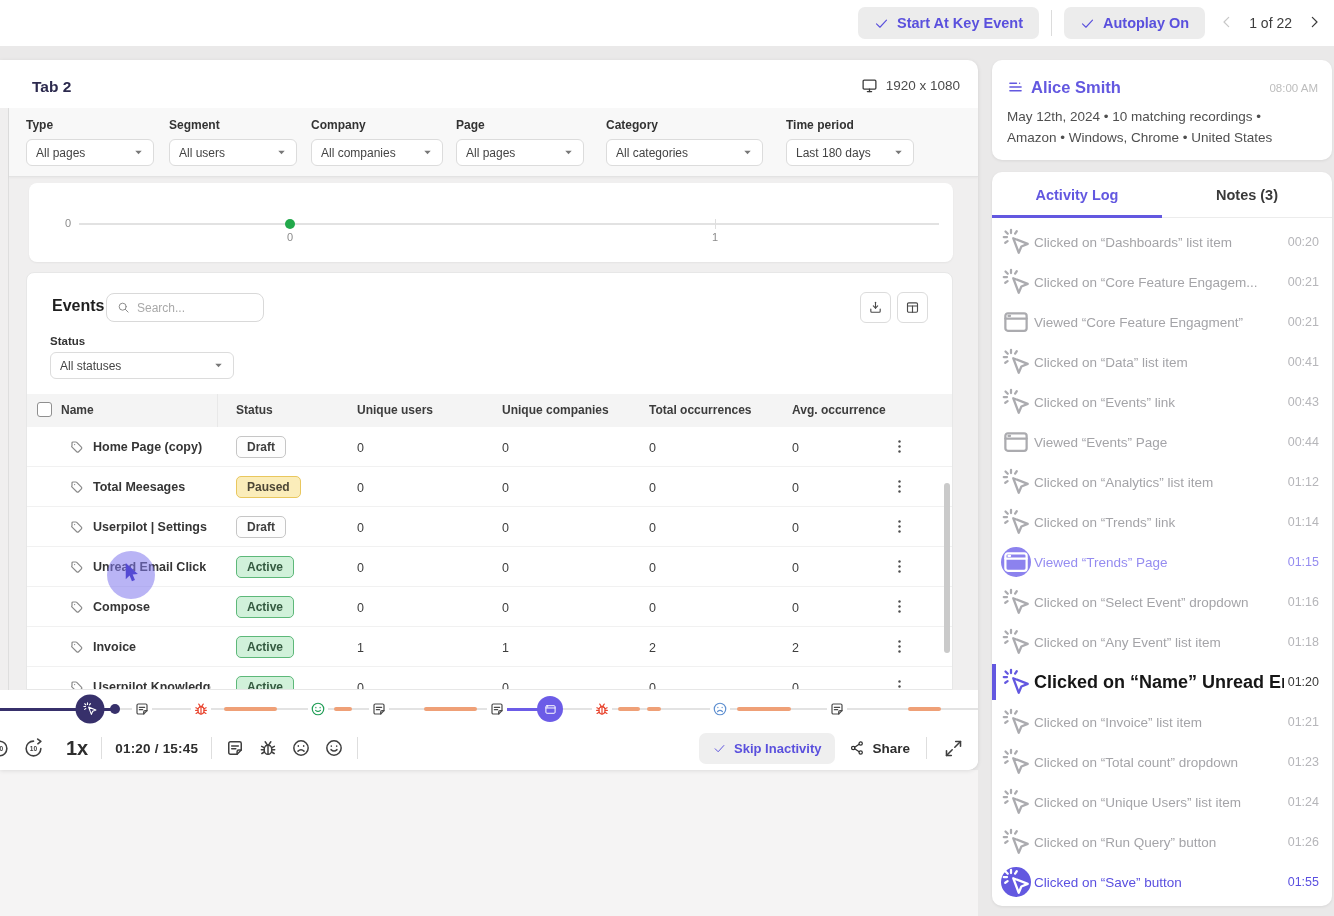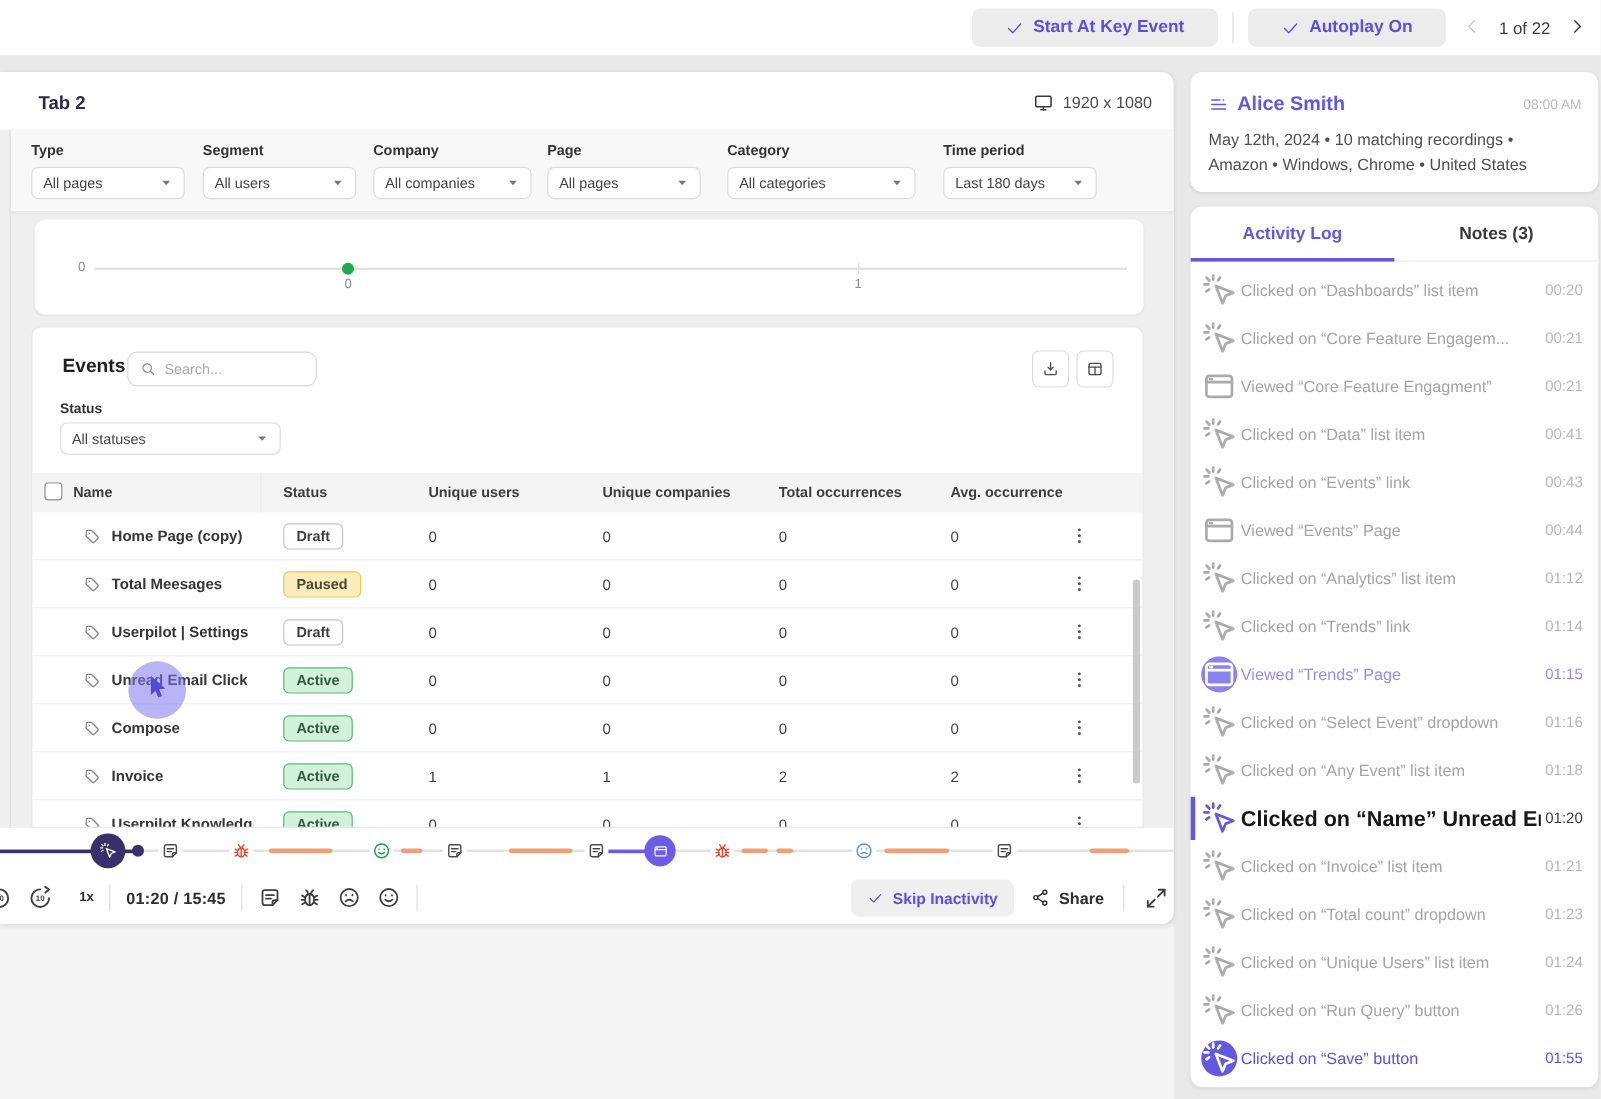--- a/index.html
+++ b/index.html
@@ -3,21 +3,21 @@
 <meta charset="utf-8">
 <style>
   * { margin:0; padding:0; box-sizing:border-box; }
   html,body { width:1334px; height:916px; overflow:hidden; }
   body { font-family:"Liberation Sans","DejaVu Sans",sans-serif; background:#eae9e9; position:relative; }
 
   
   .topbar { position:absolute; top:0; left:0; width:1334px; height:46px; background:#fff; z-index:5; }
   .tb-right { position:absolute; right:10px; top:0; height:46px; display:flex; align-items:center; gap:12px; }
   .pill { display:flex; align-items:center; gap:8px; background:#ececec; border:none; border-radius:7px;
-          padding:8px 28px; color:#5a50dd; font-weight:700; font-size:14.5px; cursor:pointer;
+          padding:8px 16px; color:#5a50dd; font-weight:700; font-size:14.5px; cursor:pointer;
           font-family:inherit; }
   .pill .icn { width:15px; height:15px; color:#5a50dd; }
   .vdiv { width:1px; height:26px; background:#dcdcdc; }
   .navchev { background:none; border:none; width:20px; height:20px; cursor:pointer; padding:0; }
   .navchev .icn { width:16px; height:16px; color:#3a3a3a; }
   .navchev.disabled .icn { color:#c8c8c8; }
   .pagecount { font-size:14px; color:#3d3d3d; }
 
   
   .under-card { position:absolute; left:0; top:770px; width:978px; height:146px; background:#f5f4f4; }
@@ -100,26 +100,26 @@
   .mk-event .icn { width:13px; height:13px; color:#fff; }
   .mk-dot { width:10px; height:10px; border-radius:50%; background:#37306b; z-index:2; }
   .mk-ico { width:20px; height:20px; background:#fff; z-index:2; }
   .mk-ico .icn { width:16px; height:16px; }
   .c-note { color:#4a4a4a; } .c-bug { color:#e8442e; } .c-smile { color:#1f9d55; } .c-frown { color:#5e8fd0; }
 
   .controls { position:absolute; left:0; top:36px; width:978px; height:44px; display:flex; align-items:center; }
   .ctl-btn { background:none; border:none; cursor:pointer; display:flex; align-items:center; justify-content:center; padding:0; }
   .ctl-btn .icn { width:21px; height:21px; color:#3f3f3f; }
   .rw { margin-left:-11px; } .fw { margin-left:13px; }
-  .speed { margin-left:22px; font-size:11px; font-weight:700; color:#2e2e2e; background:none; border:none; cursor:pointer; font-family:inherit; }
+  .speed { margin-left:22px; font-size:20px; font-weight:700; color:#2e2e2e; background:none; border:none; cursor:pointer; font-family:inherit; }
   .cdiv { width:1px; height:22px; background:#dedede; margin:0 13px; }
   .timecode { font-size:13.5px; color:#2e2e2e; font-weight:600; letter-spacing:.2px; }
   .mini-icons { display:flex; align-items:center; gap:13px; }
   .mini-icons .ctl-btn .icn { width:20px; height:20px; }
-  .ctl-right { margin-left:auto; display:flex; align-items:center; gap:14px; padding-right:4px; }
+  .ctl-right { margin-left:auto; display:flex; align-items:center; gap:14px; padding-right:14px; }
   .skip-pill { display:flex; align-items:center; gap:8px; background:#efefef; border:none; border-radius:7px; padding:8px 14px;
                color:#5a50dd; font-weight:600; font-size:13px; cursor:pointer; font-family:inherit; }
   .skip-pill .icn { width:13px; height:13px; }
   .share-btn { display:flex; align-items:center; gap:7px; background:none; border:none; font-size:13.5px; font-weight:700;
                color:#2e2e2e; cursor:pointer; font-family:inherit; }
   .share-btn .icn { width:16px; height:16px; color:#2e2e2e; }
 
   
   .sidebar { position:absolute; left:992px; top:60px; width:340px; }
   .side-card { background:#fff; border-radius:10px; box-shadow:0 1px 3px rgba(0,0,0,.08); }

